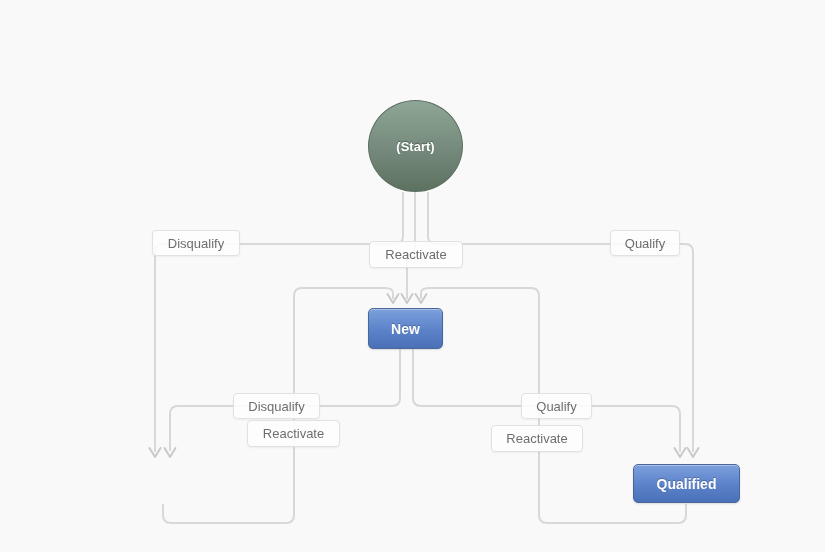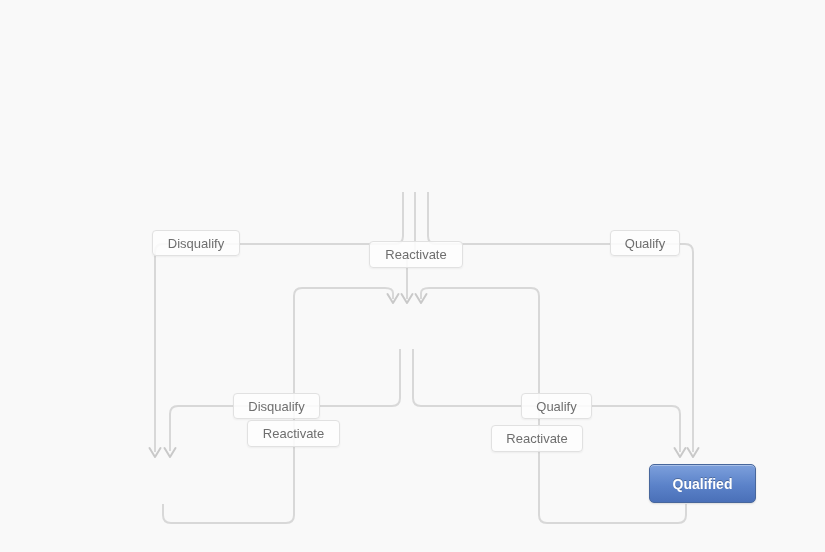--- a/index.html
+++ b/index.html
@@ -114,18 +114,20 @@
   <div class="edge-label" style="left:610px; top:230px; width:70px; height:26px;">Qualify</div>
 
   <div class="edge-label" style="left:233px; top:393px; width:87px; height:26px;">Disqualify</div>
 
   <div class="edge-label" style="left:247px; top:420px; width:93px; height:27px;">Reactivate</div>
 
   <div class="edge-label" style="left:521px; top:393px; width:71px; height:26px;">Qualify</div>
 
   <div class="edge-label" style="left:491px; top:425px; width:92px; height:27px;">Reactivate</div>
 
+  <div class="start-node" style="left:368px; top:100px; width:95px; height:92px;">(Start)</div>
+
+  <div class="state-node" style="left:368px; top:308px; width:75px; height:41px;">New</div>
 
 
-
-  <div class="state-node" style="left:633px; top:464px; width:107px; height:39px;margin-left:16px;">Qualified</div>
+  <div class="state-node" style="left:633px; top:464px; width:107px; height:39px;">Qualified</div>
 
 </div>
 
 </body></html>

